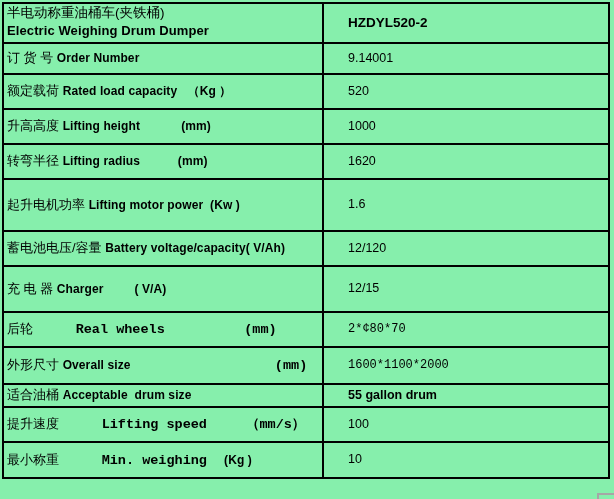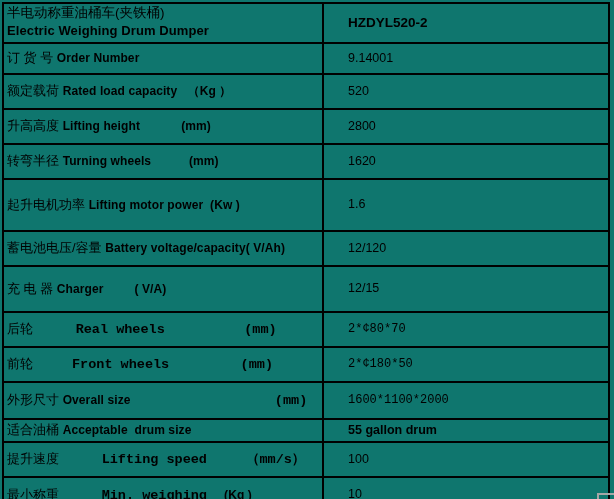--- a/index.html
+++ b/index.html
@@ -9,21 +9,21 @@
     width: 614px;
     height: 499px;
     overflow: hidden;
     font-family: "Liberation Sans", sans-serif;
     color: #000;
   }
   .page {
     position: relative;
     width: 614px;
     height: 499px;
-    background: #0f766e;
+    background: #86efac;
   }
   table.spec-table {
     position: absolute;
     left: 2px;
     top: 2px;
     width: 606px;
     border-collapse: collapse;
     table-layout: fixed;
   }
   td {
@@ -103,45 +103,41 @@
     <tr style="height: 31px;">
           <td class="label-cell"><span class="zh">订 货 号 </span><span class="en sans-bold">Order Number</span></td>
           <td class="value-cell">9.14001</td>
         </tr>
         <tr style="height: 35px;">
           <td class="label-cell"><span class="zh">额定载荷 </span><span class="en sans-bold">Rated load capacity</span><span class="unit sans-bold">   （Kg ）</span></td>
           <td class="value-cell">520</td>
         </tr>
         <tr style="height: 35px;">
           <td class="label-cell"><span class="zh">升高高度 </span><span class="en sans-bold">Lifting height</span><span class="unit sans-bold">            (mm)</span></td>
-          <td class="value-cell">2800</td>
+          <td class="value-cell">1000</td>
         </tr>
         <tr style="height: 35px;">
-          <td class="label-cell"><span class="zh">转弯半径 </span><span class="en sans-bold">Turning wheels</span><span class="unit sans-bold">           (mm)</span></td>
+          <td class="label-cell"><span class="zh">转弯半径 </span><span class="en sans-bold">Lifting radius</span><span class="unit sans-bold">           (mm)</span></td>
           <td class="value-cell">1620</td>
         </tr>
         <tr style="height: 52px;">
           <td class="label-cell"><span class="zh">起升电机功率 </span><span class="en sans-bold">Lifting motor power</span><span class="unit sans-bold">  (Kw )</span></td>
           <td class="value-cell">1.6</td>
         </tr>
         <tr style="height: 35px;">
           <td class="label-cell"><span class="zh">蓄电池电压/容量 </span><span class="en sans-bold">Battery voltage/capacity( V/Ah)</span></td>
           <td class="value-cell">12/120</td>
         </tr>
         <tr style="height: 46px;">
           <td class="label-cell"><span class="zh">充 电 器 </span><span class="en sans-bold">Charger</span><span class="unit sans-bold">         ( V/A)</span></td>
           <td class="value-cell">12/15</td>
         </tr>
         <tr style="height: 35px;">
           <td class="label-cell"><span class="zh">后轮 </span><span class="en mono-bold">Real wheels</span><span class="unit mono-bold">     (mm)</span></td>
           <td class="value-cell mono-val">2*¢80*70</td>
-        </tr>
-        <tr style="height: 35px;">
-          <td class="label-cell"><span class="zh">前轮</span><span class="en mono-bold">Front wheels</span><span class="unit mono-bold">    (mm)</span></td>
-          <td class="value-cell mono-val">2*¢180*50</td>
         </tr>
         <tr style="height: 37px;">
           <td class="label-cell"><span class="zh">外形尺寸 </span><span class="en sans-bold">Overall size</span><span class="unit mono-bold">             (mm)</span></td>
           <td class="value-cell mono-val">1600*1100*2000</td>
         </tr>
         <tr style="height: 20px;">
           <td class="label-cell"><span class="zh">适合油桶 </span><span class="en sans-bold">Acceptable  drum size</span></td>
           <td class="value-cell bold-val">55 gallon drum</td>
         </tr>
         <tr style="height: 35px;">

